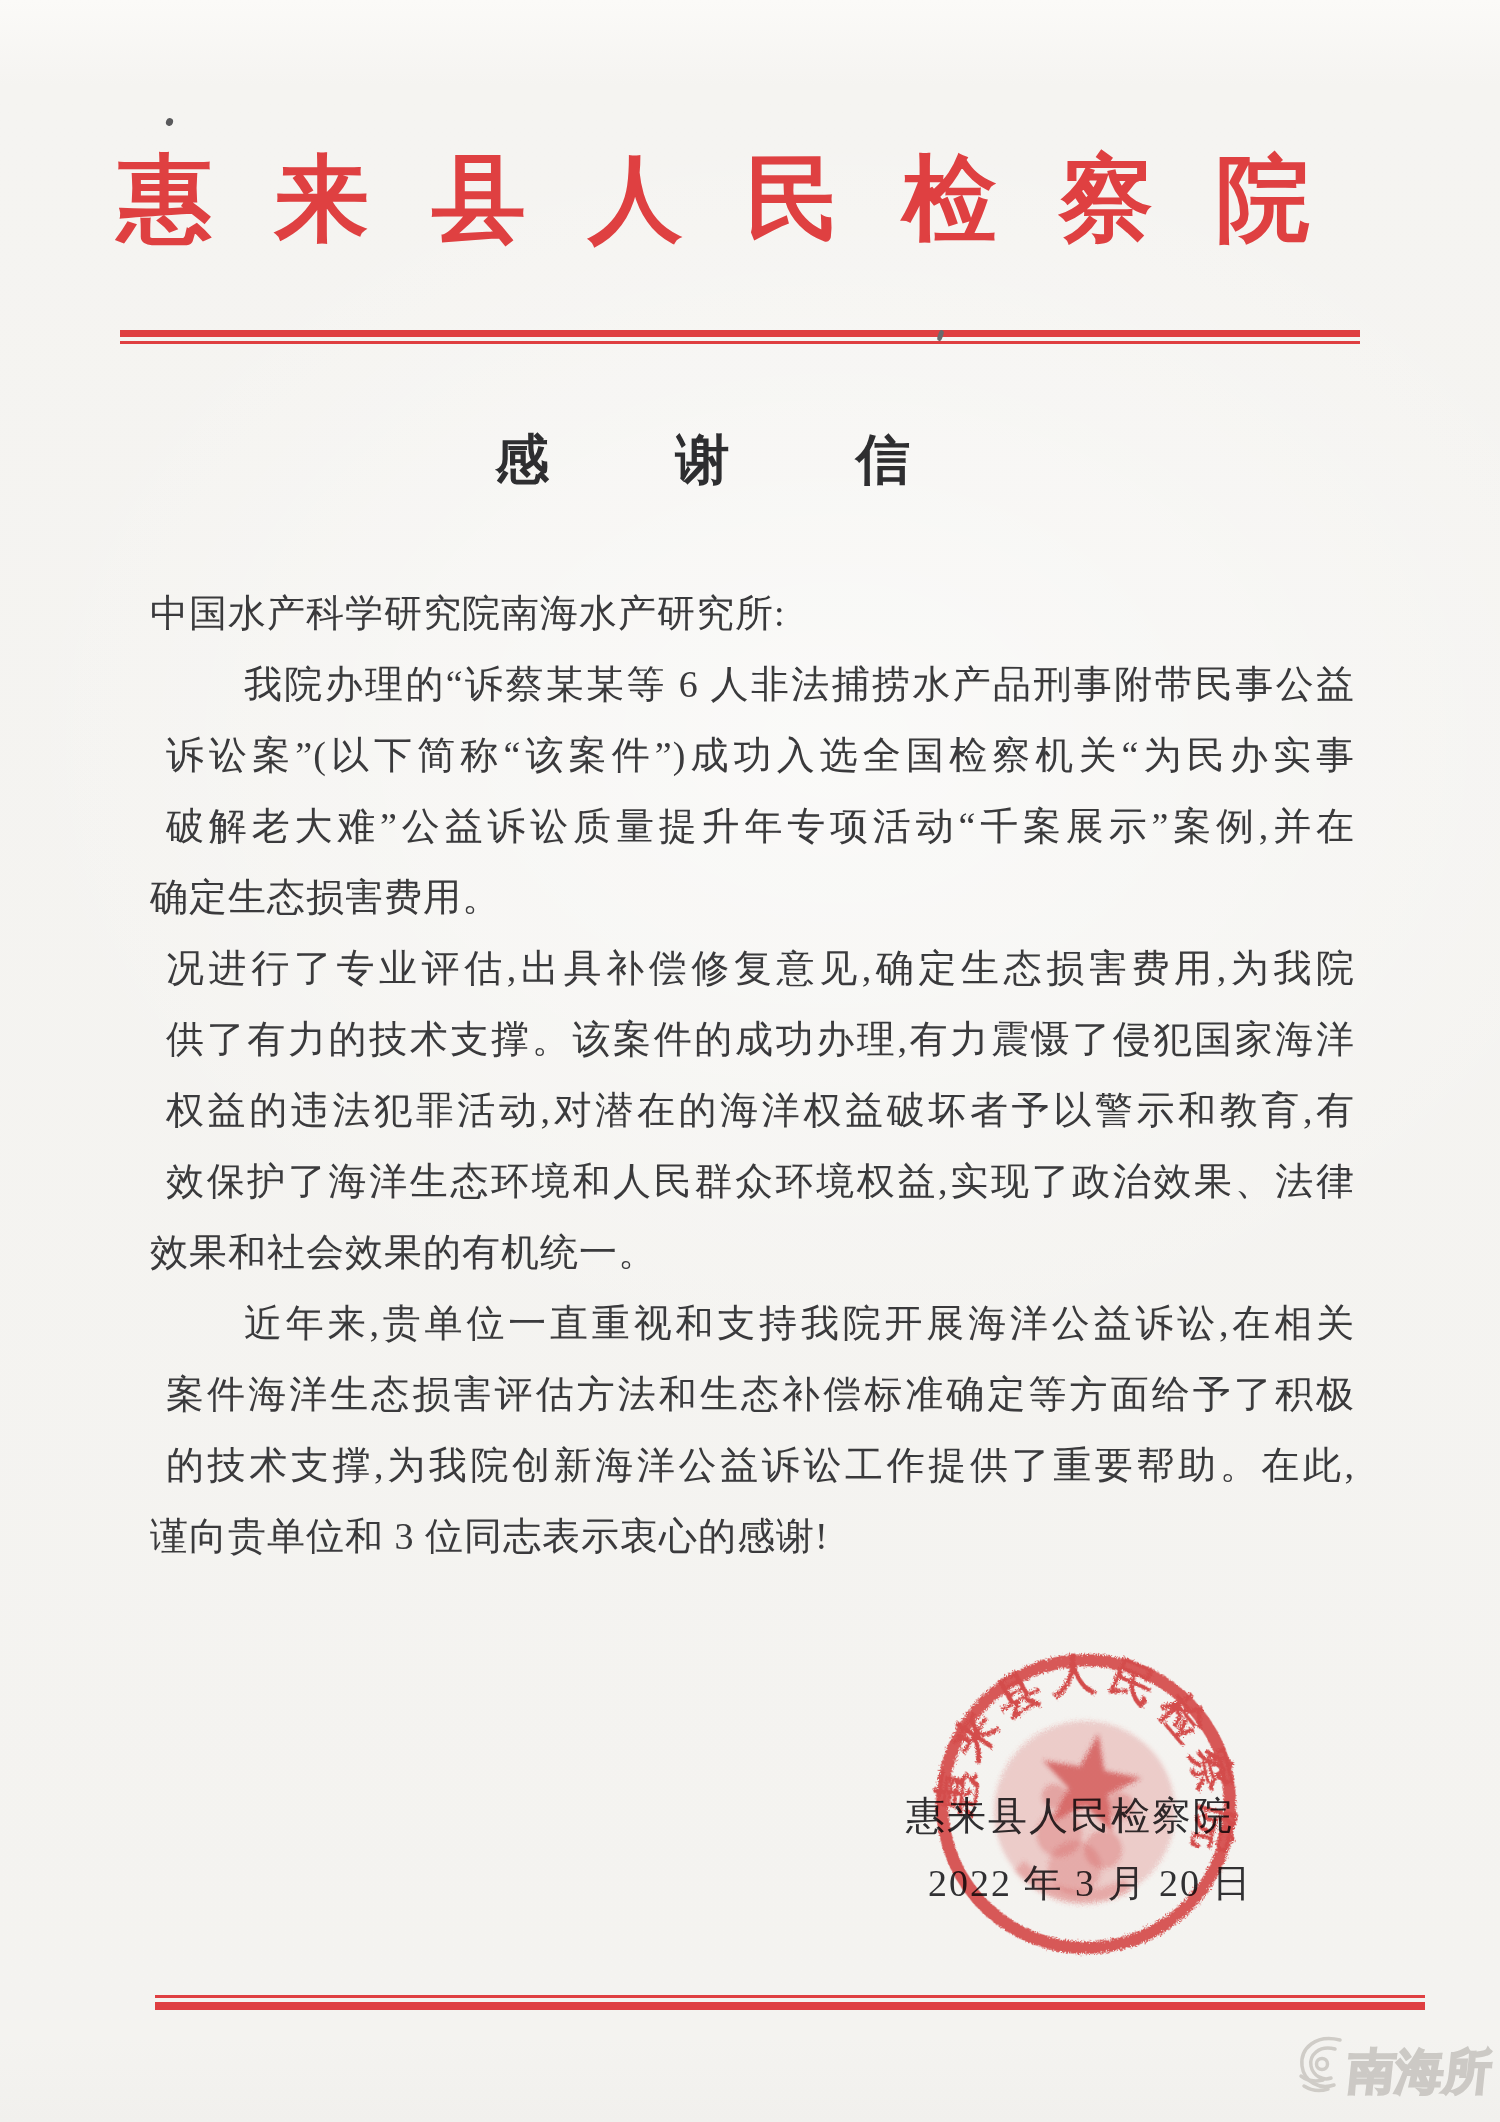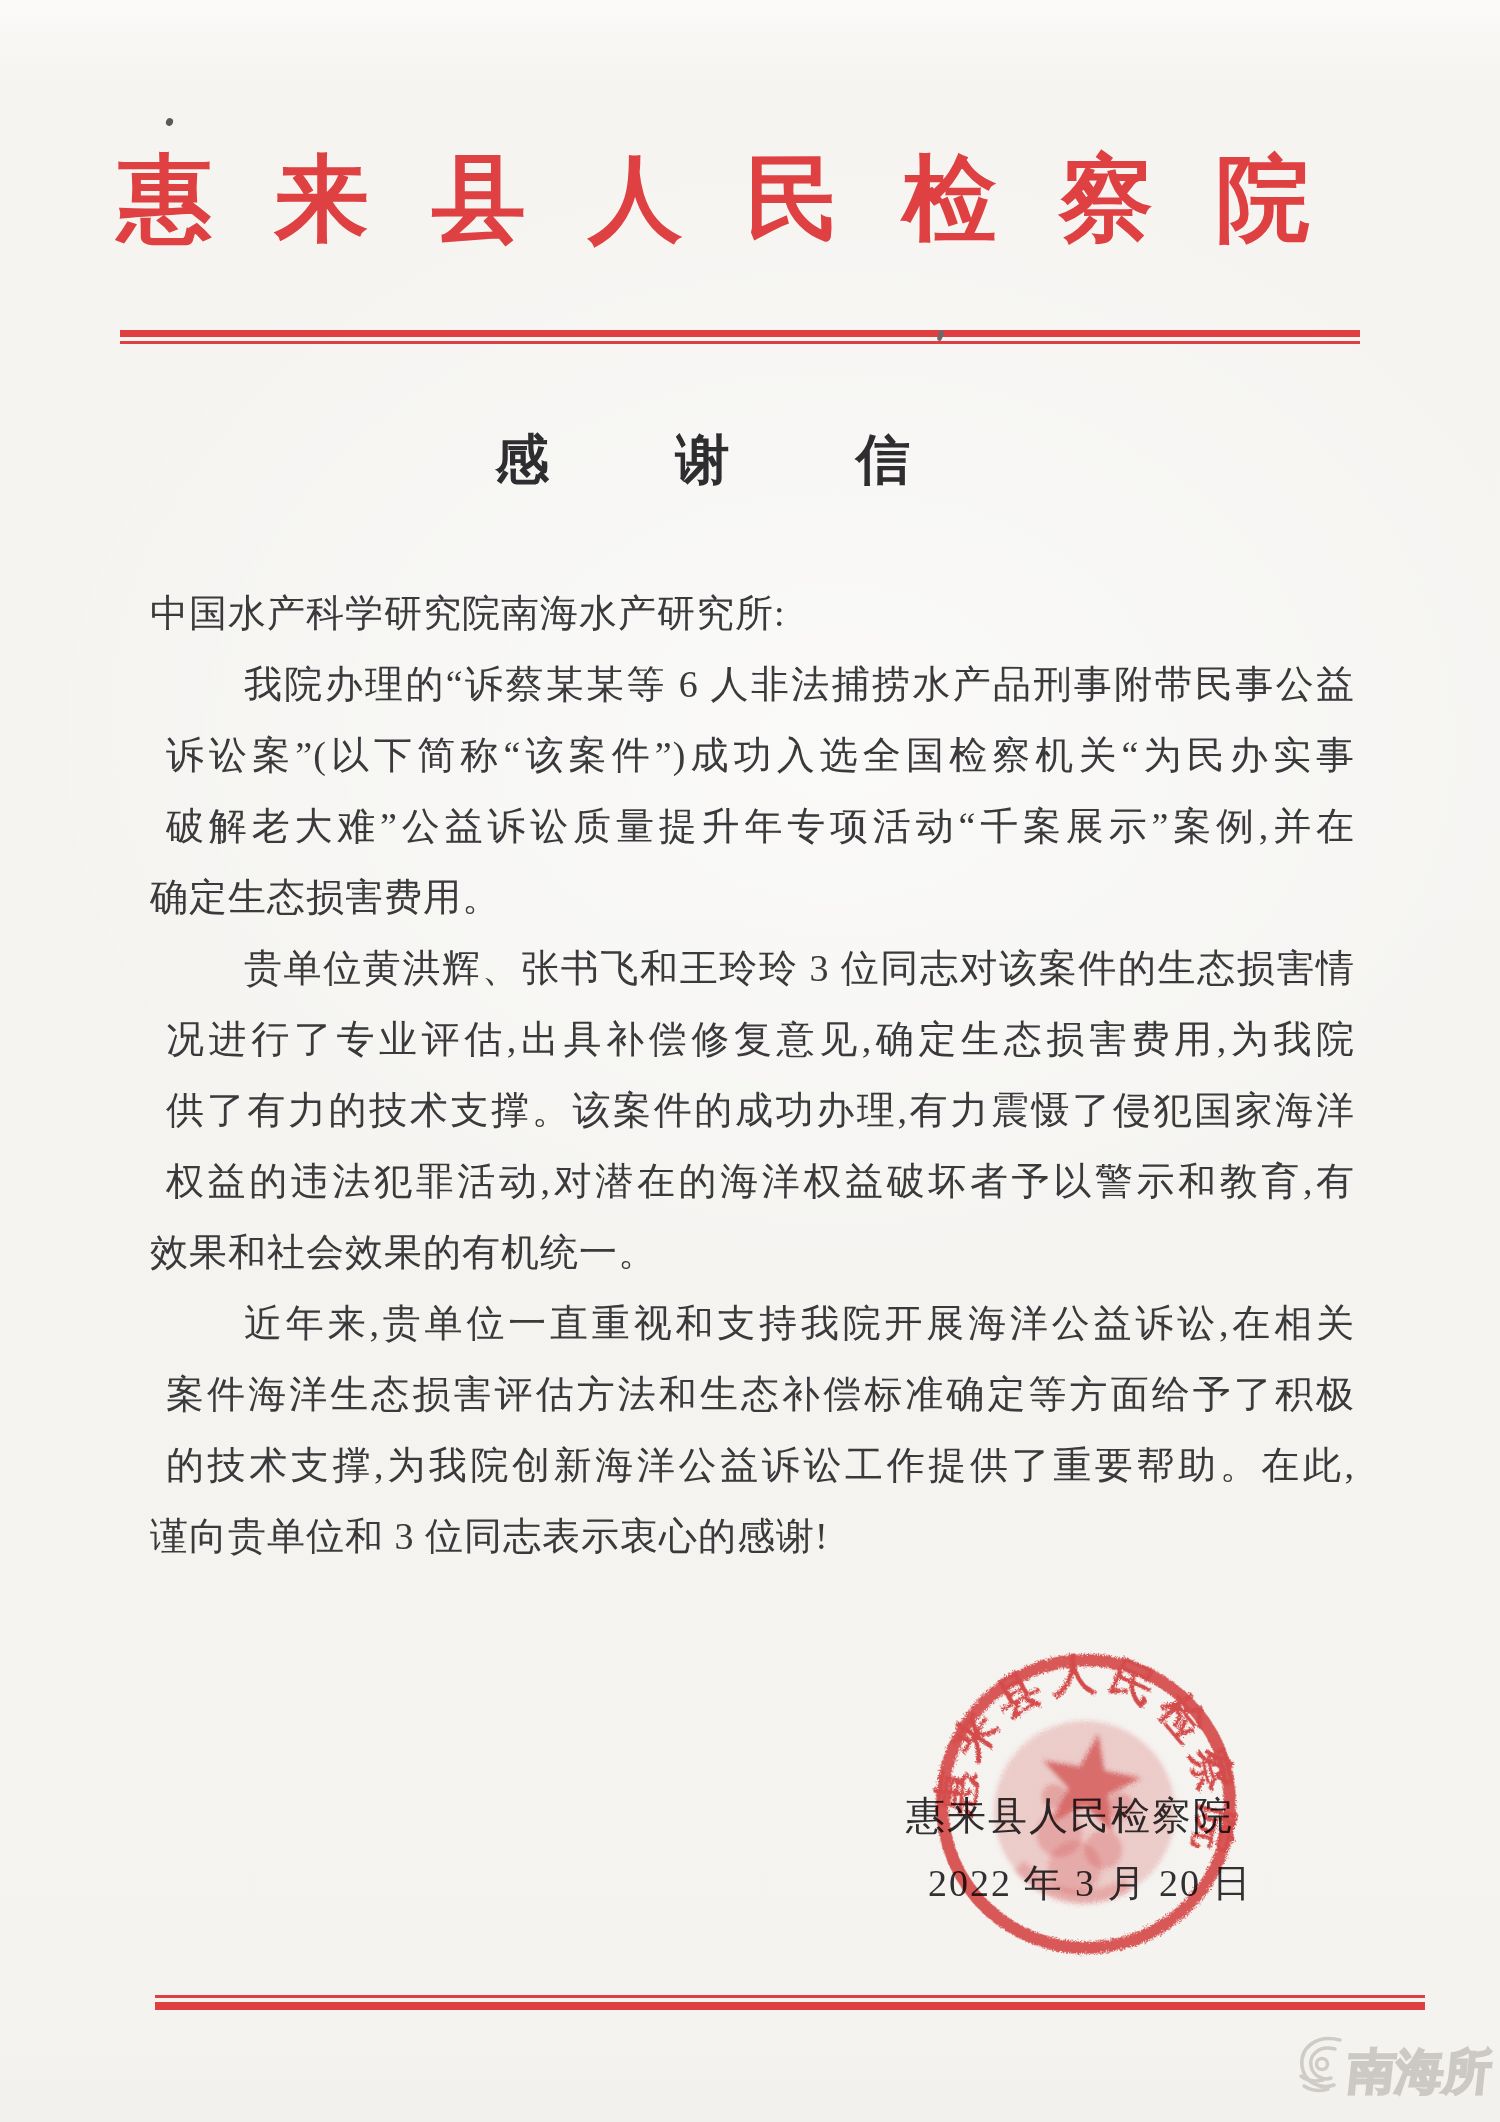--- a/index.html
+++ b/index.html
@@ -75,24 +75,24 @@
   <div class="rule rule-top-thin"></div>
 
   <h1 class="letter-title">感谢信</h1>
 
   <div class="body-block">
     <p class="line">中国水产科学研究院南海水产研究所:</p>
     <p class="line j indent">我院办理的“诉蔡某某等 6 人非法捕捞水产品刑事附带民事公益</p>
     <p class="line j">诉讼案”(以下简称“该案件”)成功入选全国检察机关“为民办实事</p>
     <p class="line j">破解老大难”公益诉讼质量提升年专项活动“千案展示”案例,并在</p>
     <p class="line">确定生态损害费用。</p>
-    <p class="line j indent">贵单位黄洪辉、张书飞和王玲玲 3 位同志对该案件的生态损害情</p>
     <p class="line j">况进行了专业评估,出具补偿修复意见,确定生态损害费用,为我院</p>
     <p class="line j">供了有力的技术支撑。该案件的成功办理,有力震慑了侵犯国家海洋</p>
     <p class="line j">权益的违法犯罪活动,对潜在的海洋权益破坏者予以警示和教育,有</p>
+    <p class="line j">效保护了海洋生态环境和人民群众环境权益,实现了政治效果、法律</p>
     <p class="line">效果和社会效果的有机统一。</p>
     <p class="line j indent">近年来,贵单位一直重视和支持我院开展海洋公益诉讼,在相关</p>
     <p class="line j">案件海洋生态损害评估方法和生态补偿标准确定等方面给予了积极</p>
     <p class="line j">的技术支撑,为我院创新海洋公益诉讼工作提供了重要帮助。在此,</p>
     <p class="line">谨向贵单位和 3 位同志表示衷心的感谢!</p>
   </div>
 
   <div class="signature">惠来县人民检察院</div>
   <div class="sig-date">2022 年 3 月 20 日</div>
 

